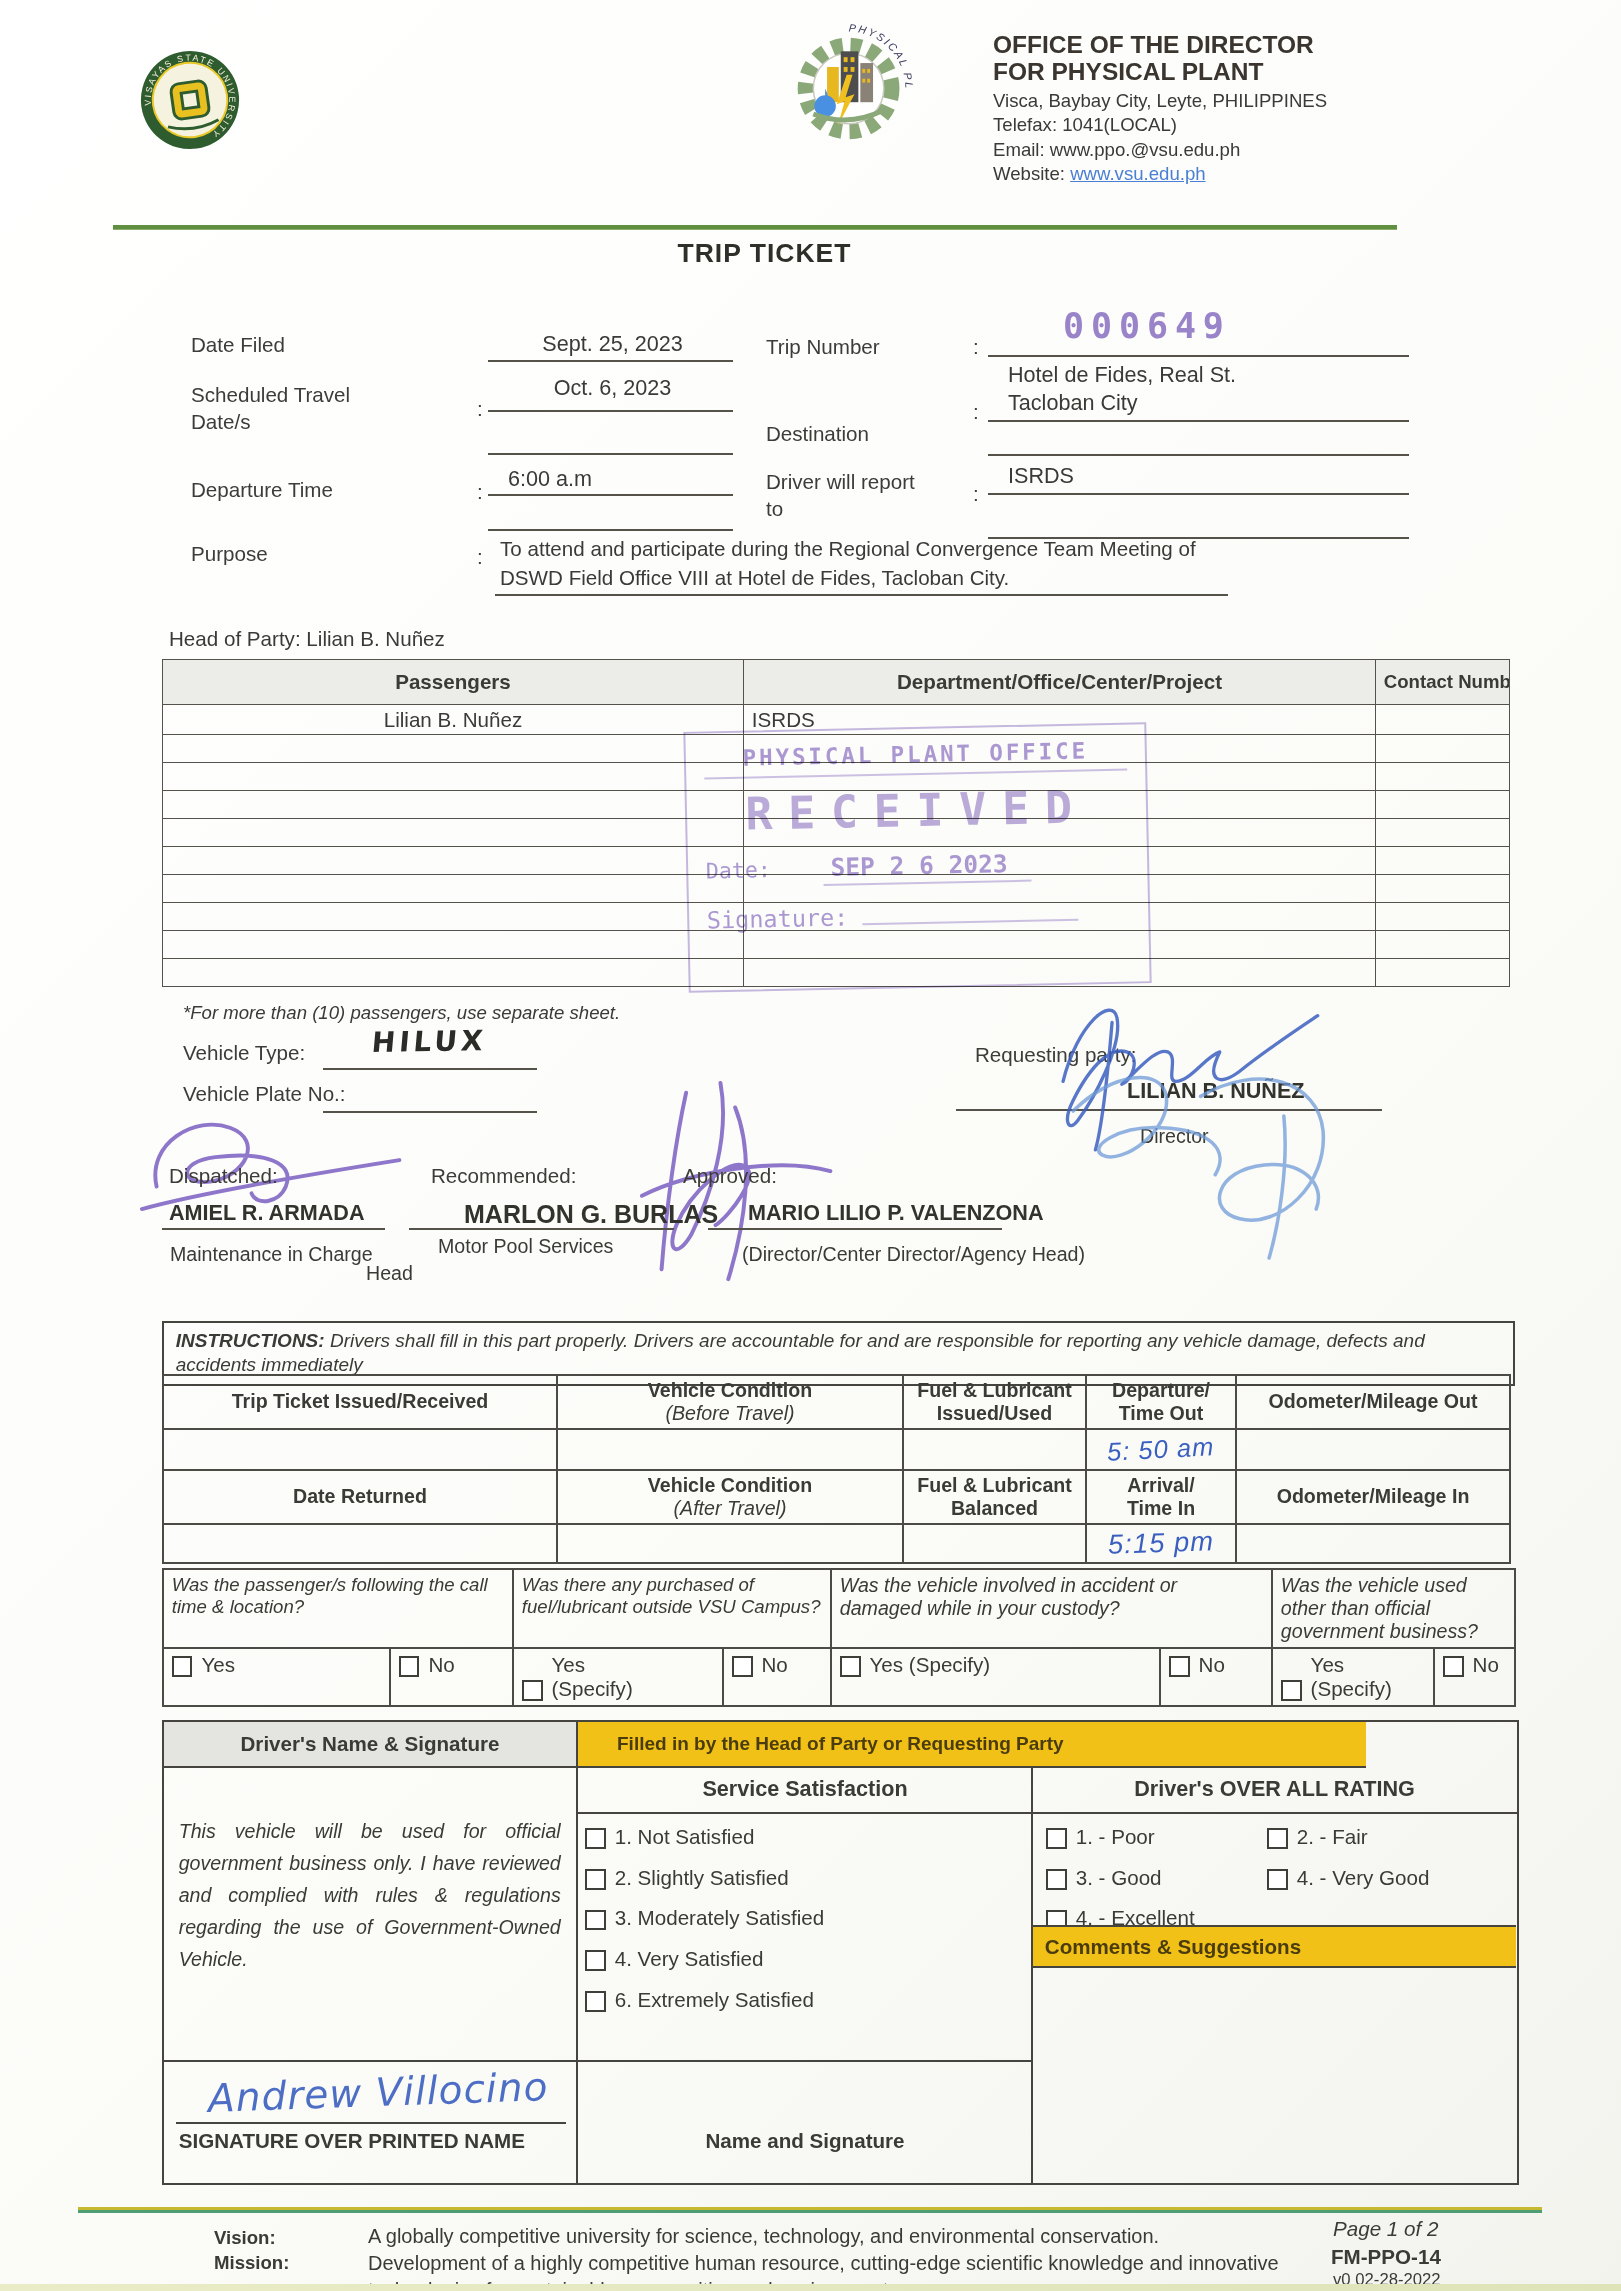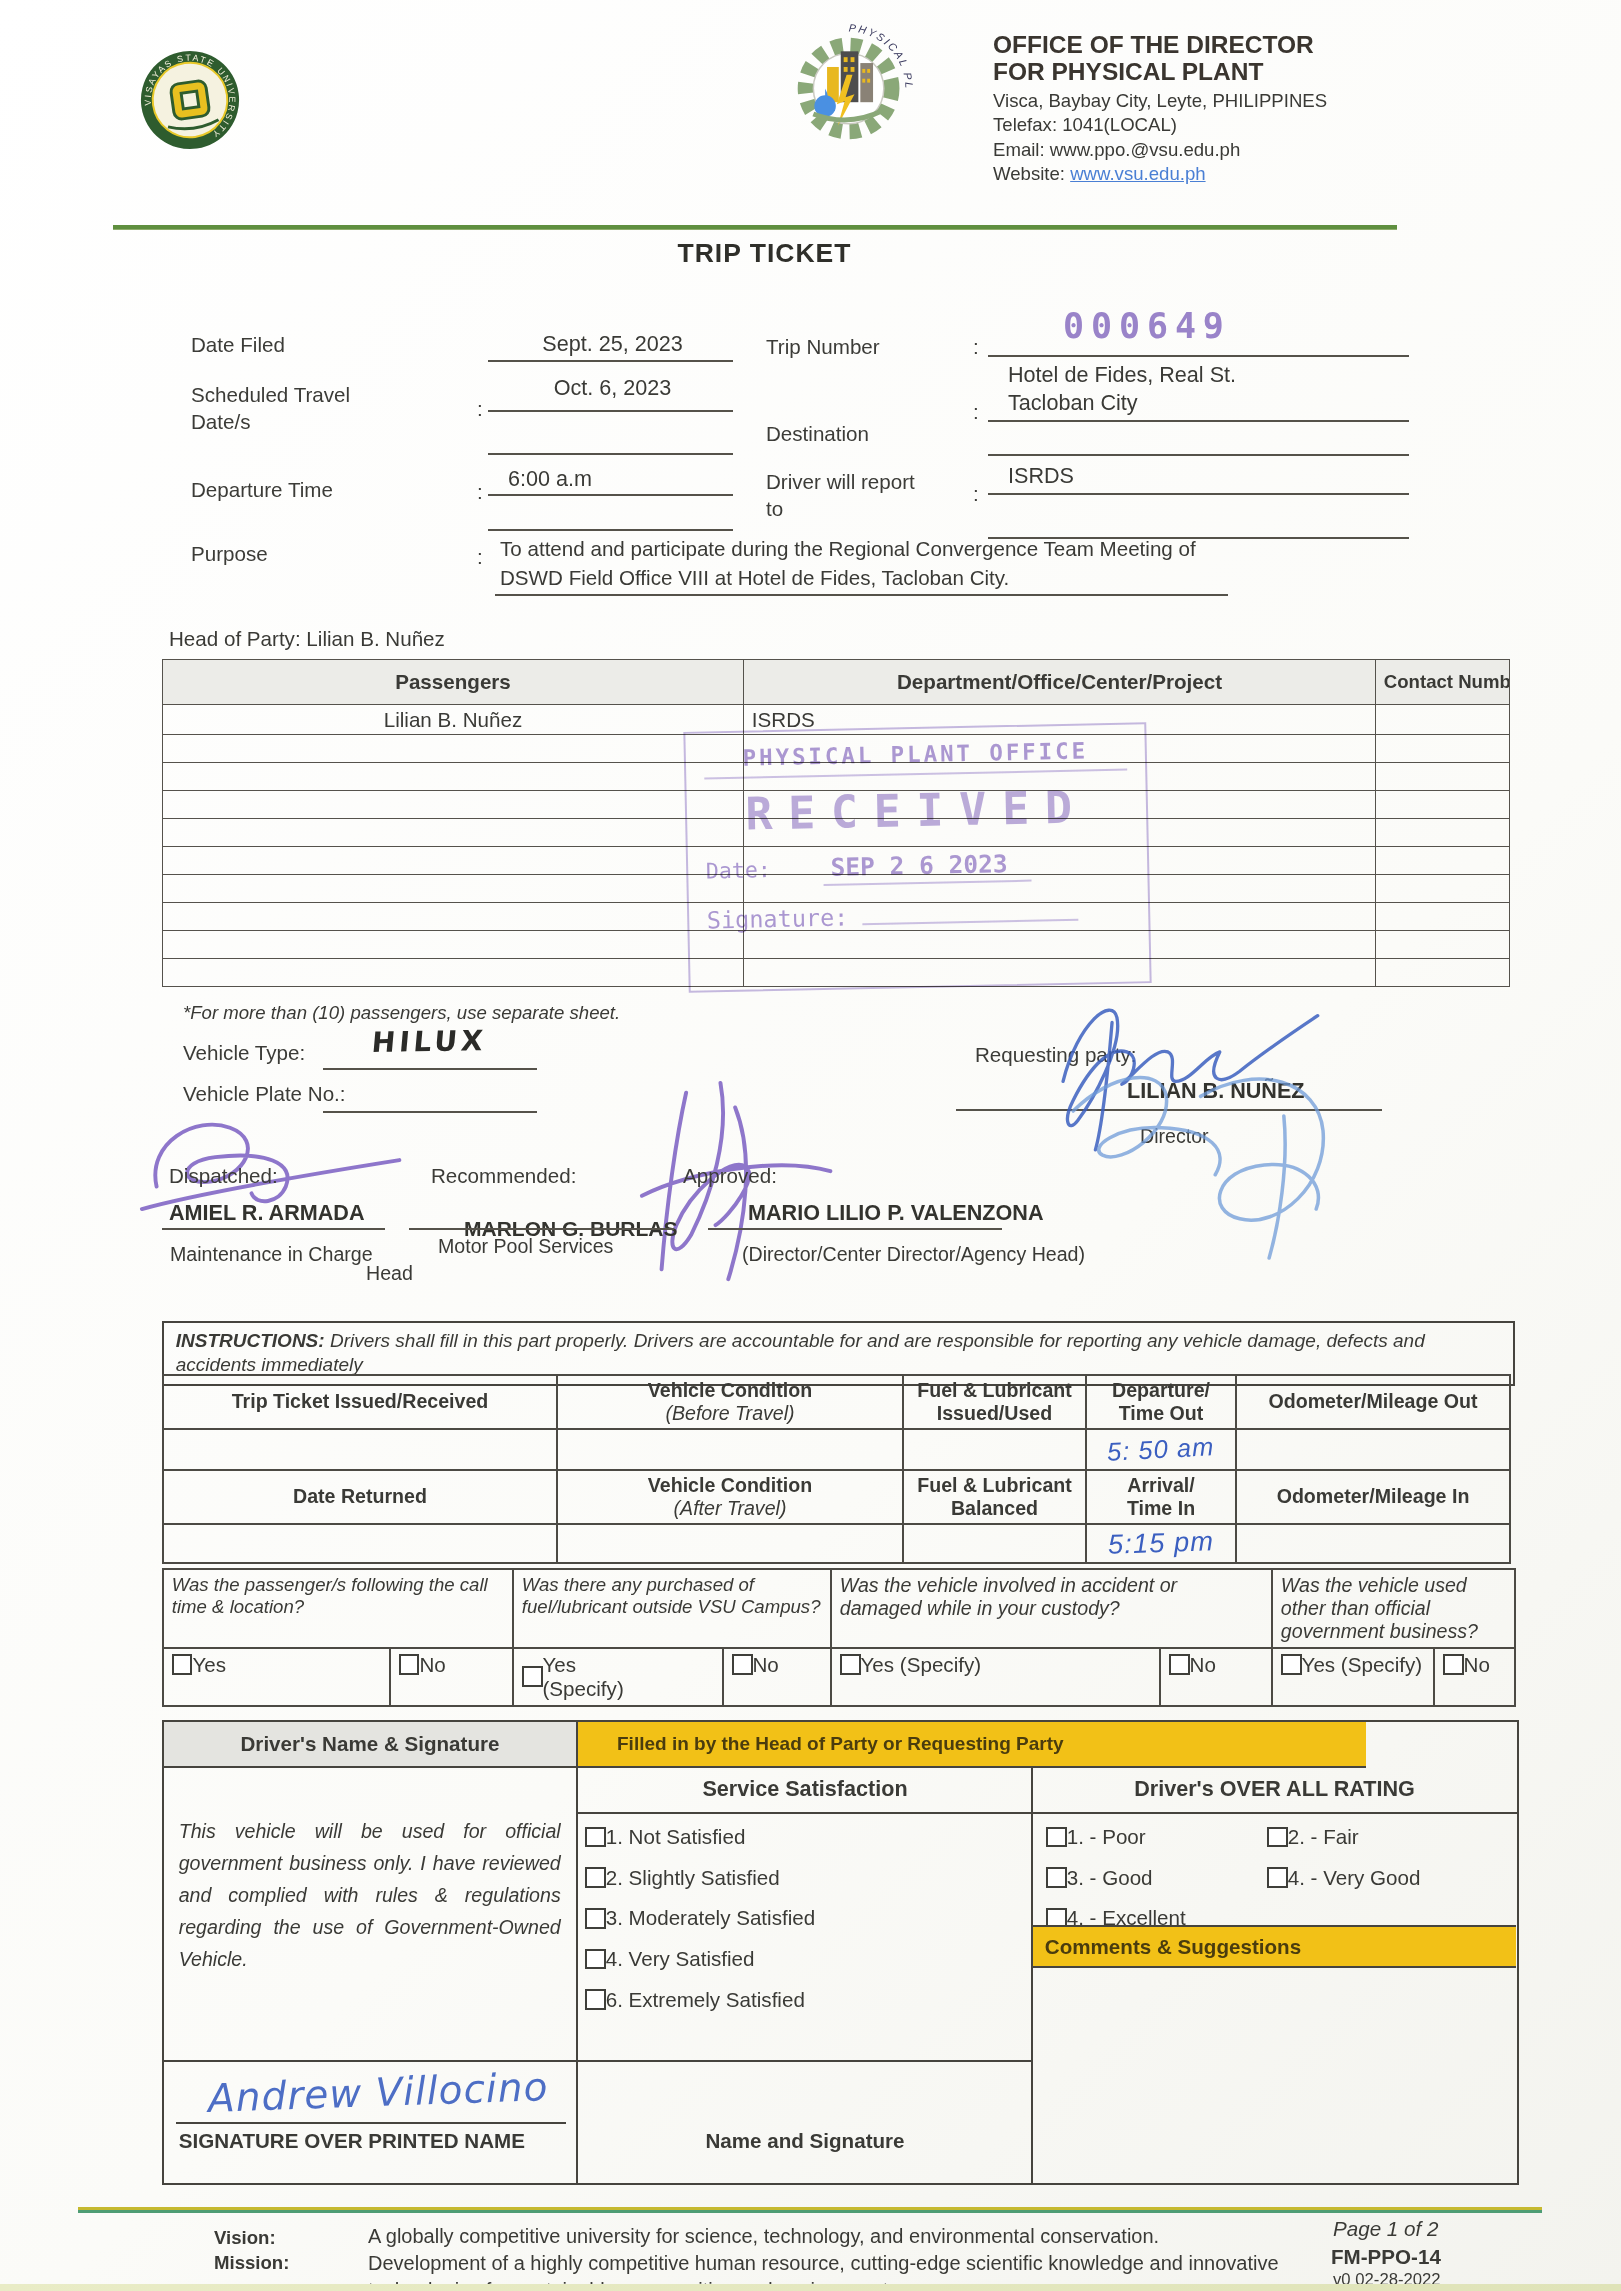--- a/index.html
+++ b/index.html
@@ -12,21 +12,21 @@
   .u2{border-bottom:2px solid #55524a;}
   .ink-b{color:#3b5fc0}
   .hw{font-style:italic;letter-spacing:1px;}
   .rule{height:3.9px;background:#5f8f3f;box-shadow:0 1px 0 #8fae6d;}
   table{border-collapse:collapse;table-layout:fixed;}
   .ptable td,.ptable th{border:1.6px solid #55524c;font-size:20.6px;padding:2px 7.8px;overflow:hidden;white-space:nowrap;}
   .ptable th{background:#ececе8;background:#ecece8;font-weight:bold;text-align:center;}
   .ltable td{border:2px solid #4c4a44;font-size:19.6px;padding:2.9px 5.9px;text-align:center;vertical-align:middle;overflow:hidden;}
   .qtable td{border:2px solid #4c4a44;font-size:18.6px;padding:3.9px 7.8px;vertical-align:top;overflow:hidden;}
   .cb{width:16.7px;height:16.7px;border:2.2px solid #3f3f3a;display:inline-block;background:#fff;flex:0 0 16.7px;}
-  .opt{display:flex;align-items:center;gap:0;font-size:20.6px;}
+  .opt{display:flex;align-items:flex-end;gap:9px;font-size:20.6px;}
   .stamp{color:#8a6fc4;font-family:"DejaVu Sans Mono",monospace;mix-blend-mode:multiply;}
   .sig path{fill:none;stroke-linecap:round;stroke-linejoin:round;}
   .yellow{background:#f2c117;}
   .small-caps-ring{font-size:9px;fill:#f4f0dc;letter-spacing:2px;}
 </style>
 </head>
 <body>
 
 <div class="page">
 
@@ -234,21 +234,21 @@
     <path d="M40,55 C80,15 130,10 135,40 C140,75 90,110 70,100 C55,92 85,70 130,72 C180,74 200,95 185,120 M170,40 C230,5 290,25 295,75 C300,130 250,175 210,165 C175,157 185,115 235,110 C275,106 298,130 288,155 M255,60 C260,110 250,170 240,205" stroke="#6f9bd8" stroke-width="3.6" opacity=".75"></path>
   </svg>
 
   <div class="abs lbl" style="left:169px;top:1164px;">Dispatched:</div>
   <div class="abs b" style="left:169px;top:1200px;font-size:21.6px;color:#33332e;">AMIEL R. ARMADA</div>
   <div class="abs u2" style="left:162px;top:1228px;width:223px;"></div>
   <div class="abs" style="left:170px;top:1243px;font-size:19.6px;">Maintenance in Charge</div>
   <div class="abs" style="left:366px;top:1262px;font-size:19.6px;">Head</div>
 
   <div class="abs lbl" style="left:431px;top:1164px;">Recommended:</div>
-  <div class="abs b" style="left:464px;top:1200px;font-size:21px;color:#33332e;margin-top:17px;">MARLON G. BURLAS</div>
+  <div class="abs b" style="left:464px;top:1200px;font-size:25px;color:#33332e;">MARLON G. BURLAS</div>
   <div class="abs u2" style="left:409px;top:1228px;width:265px;"></div>
   <div class="abs" style="left:438px;top:1235px;font-size:19.6px;">Motor Pool Services</div>
 
   <div class="abs lbl" style="left:683px;top:1164px;">Approved:</div>
   <div class="abs b" style="left:748px;top:1200px;font-size:21.6px;color:#33332e;">MARIO LILIO P. VALENZONA</div>
   <div class="abs u2" style="left:708px;top:1228px;width:294px;"></div>
   <div class="abs" style="left:742px;top:1243px;font-size:19.6px;">(Director/Center Director/Agency Head)</div>
 
   <div class="abs" style="left:162px;top:1321px;width:1325px;border:2.5px solid #46443e;padding:5.9px 11.8px;font-size:19px;line-height:24.5px;">
     <span class="b i">INSTRUCTIONS:</span>

